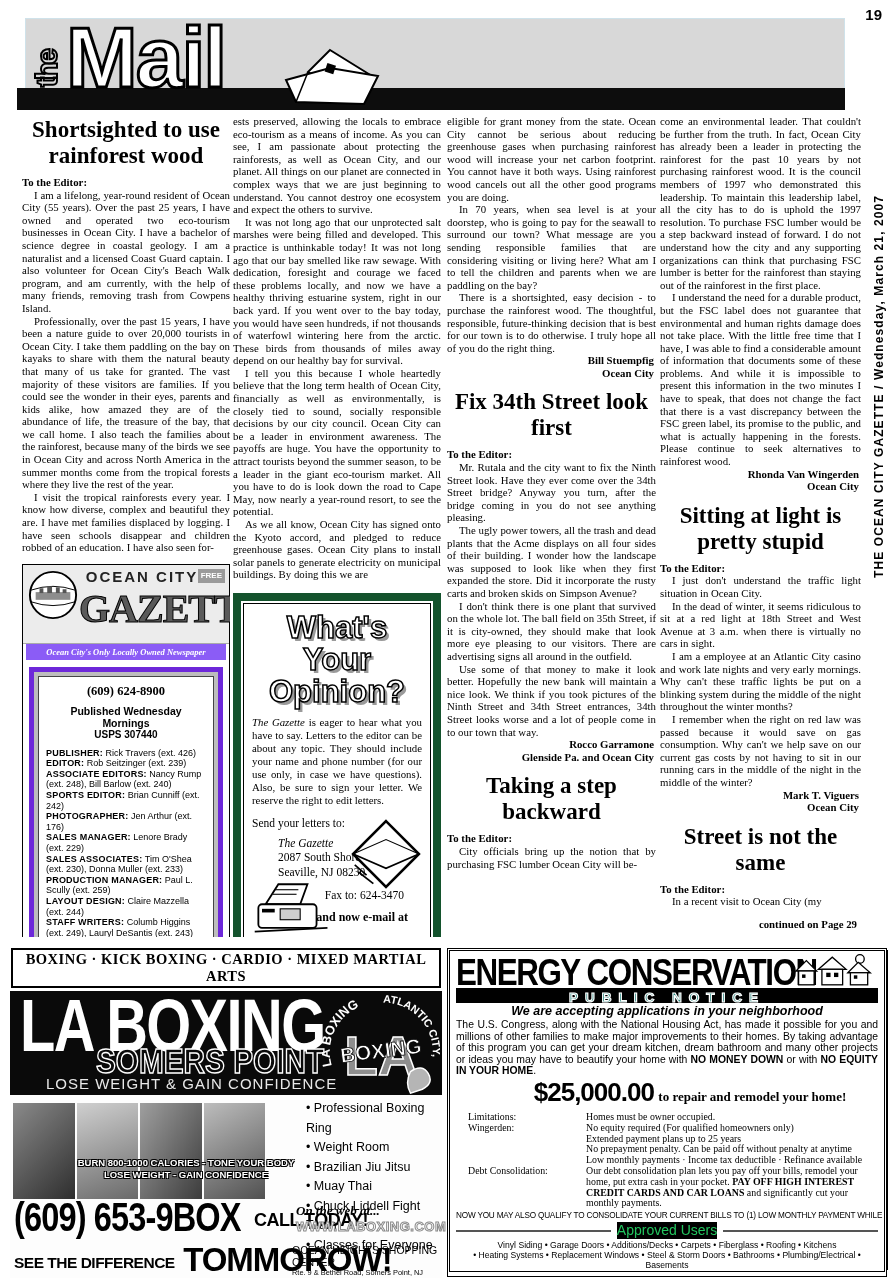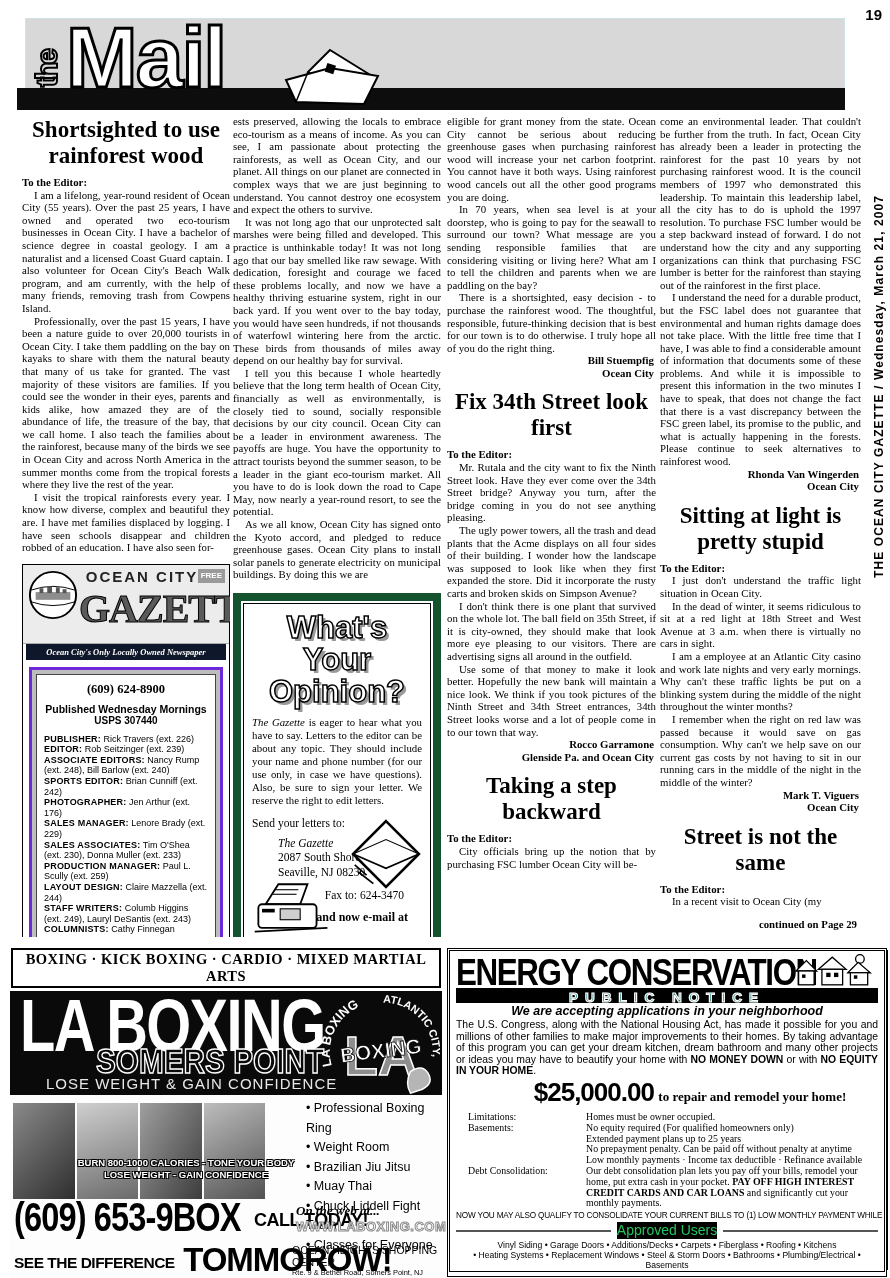--- a/index.html
+++ b/index.html
@@ -37,23 +37,23 @@
   
   .gazette-box{margin-top:10px;border:1px solid #000;background:#fff;}
   .gz-logo{position:relative;height:78px;background:#ececec;border-bottom:1px solid #aaa;}
   .gz-globe{position:absolute;left:4px;top:4px;}
   .gz-free{position:absolute;right:4px;top:4px;background:#9a9a9a;color:#fff;font-family:"Liberation Sans",sans-serif;
            font-weight:bold;font-size:8px;padding:1px 3px;}
   .gz-name-top{position:absolute;left:60px;top:6px;width:118px;text-align:center;font-family:"Liberation Sans",sans-serif;
                font-weight:bold;font-size:15px;letter-spacing:2px;color:#222;}
   .gz-name-main{position:absolute;left:56px;top:22px;width:132px;text-align:center;font-weight:bold;font-size:40px;
                 line-height:44px;color:#5a5a5a;-webkit-text-stroke:1px #000;letter-spacing:-1px;}
-  .gz-tagline{background:#0f172a;color:#fff;font-style:italic;font-weight:bold;font-size:8.5px;text-align:center;
+  .gz-tagline{background:#8b5cf6;color:#fff;font-style:italic;font-weight:bold;font-size:8.5px;text-align:center;
               padding:2px 0;margin:0 3px;}
-  .gz-staff-outer{margin:7px 6px;border:3px solid #6d28d9;padding:4px;background:#bdbdbd;}
+  .gz-staff-outer{margin:7px 6px;border:5px solid #6d28d9;padding:4px;background:#bdbdbd;}
   .gz-staff-inner{background:#fff;border:1px solid #444;padding:8px 7px 5px;font-family:"Liberation Sans",sans-serif;}
   .gz-phone{text-align:center;font-weight:bold;font-size:12.5px;font-family:"Liberation Serif",serif;margin-bottom:7px;}
   .gz-published{text-align:center;font-weight:bold;font-size:10.5px;line-height:12px;}
   .gz-usps{text-align:center;font-weight:bold;font-size:10px;margin-bottom:6px;}
   .gz-staff-line{font-size:9px;line-height:10.6px;text-align:left;}
   .gz-staff-line b{letter-spacing:0.2px;}
 
   
   .opinion-box{margin-top:12px;border:8px solid #14532d;padding:2px;}
   .op-inner{border:1px solid #000;padding:8px 8px 10px;position:relative;}
@@ -184,21 +184,21 @@
         <div class="gz-name-main">GAZETTE</div>
       </div>
       <div class="gz-tagline">Ocean City's Only Locally Owned Newspaper</div>
       <div class="gz-staff-outer">
         <div class="gz-staff-inner">
           <div class="gz-phone">(609) 624-8900</div>
           <div class="gz-published">Published Wednesday Mornings</div>
           <div class="gz-usps">USPS 307440</div>
           <div>
 
-              <div class="gz-staff-line"><b>PUBLISHER:</b> <span>Rick Travers (ext. 226)</span></div>
+              <div class="gz-staff-line"><b>PUBLISHER:</b> <span>Rick Travers (ext. 426)</span></div>
 
               <div class="gz-staff-line"><b>EDITOR:</b> <span>Rob Seitzinger (ext. 239)</span></div>
 
               <div class="gz-staff-line"><b>ASSOCIATE EDITORS:</b> <span>Nancy Rump (ext. 248), Bill Barlow (ext. 240)</span></div>
 
               <div class="gz-staff-line"><b>SPORTS EDITOR:</b> <span>Brian Cunniff (ext. 242)</span></div>
 
               <div class="gz-staff-line"><b>PHOTOGRAPHER:</b> <span>Jen Arthur (ext. 176)</span></div>
 
               <div class="gz-staff-line"><b>SALES MANAGER:</b> <span>Lenore Brady (ext. 229)</span></div>
@@ -415,21 +415,21 @@
       <div class="en-amount-row">
         <span class="en-amount">$25,000.00</span>
         <span class="en-amount-suffix">to repair and remodel your home!</span>
       </div>
       <div class="en-table">
         <div class="en-row">
           <div class="en-label">Limitations:</div>
           <div class="en-val">Homes must be owner occupied.</div>
         </div>
         <div class="en-row">
-          <div class="en-label">Basements:</div>
+          <div class="en-label">Wingerden:</div>
           <div class="en-val">
 
           <div>No equity required (For qualified homeowners only)</div>
               <div>Extended payment plans up to 25 years</div>
               <div>No prepayment penalty. Can be paid off without penalty at anytime</div>
               <div>Low monthly payments · Income tax deductible · Refinance available</div>
             </div>
         </div>
         <div class="en-row">
           <div class="en-label">Debt Consolidation:</div>

